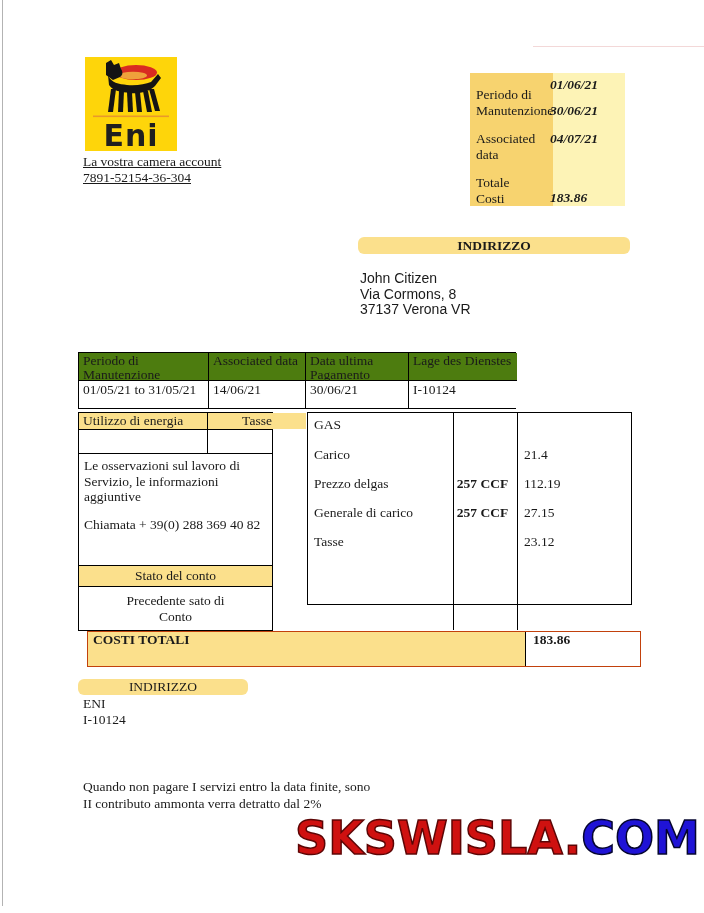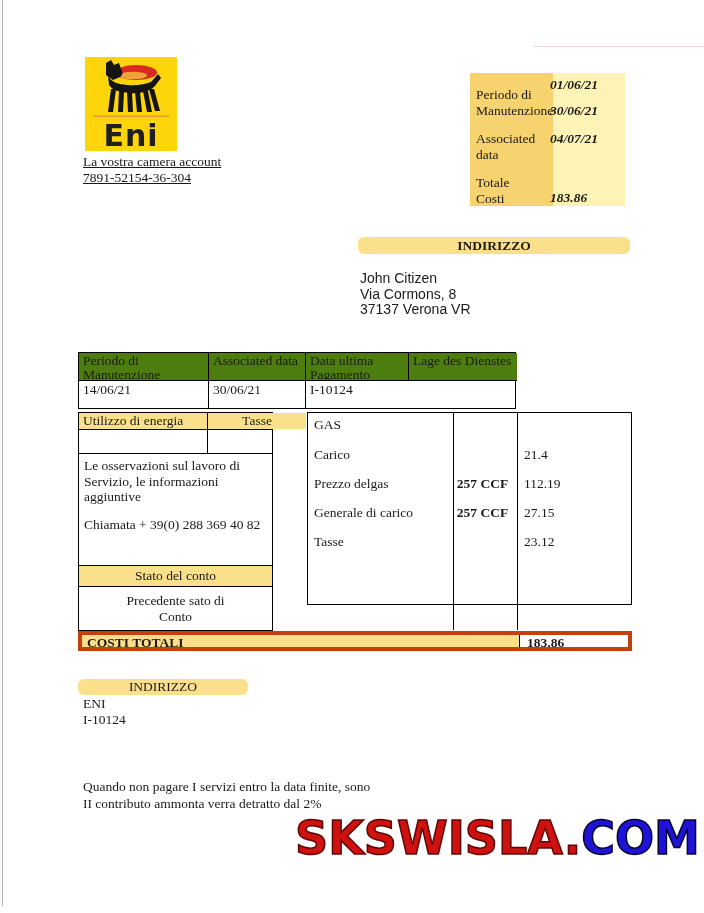--- a/index.html
+++ b/index.html
@@ -50,21 +50,21 @@
 
   
   .gpanel{left:307px;top:412px;width:325px;height:193px;border:1px solid #000;box-sizing:border-box;}
   .gpanel .vl{position:absolute;top:0;width:1px;height:217px;background:#000;}
   .gpanel .t{position:absolute;left:6px;top:4px;}
   .gpanel .lab{position:absolute;left:6px;line-height:16px;}
   .gpanel .qty{position:absolute;left:146px;width:57px;text-align:center;font-weight:bold;line-height:16px;}
   .gpanel .val{position:absolute;left:216px;font-weight:normal;line-height:16px;}
 
   
-  .trow{left:78px;top:631px;width:554px;height:20px;border:4px solid #c2410c;box-sizing:border-box;display:flex;}
+  .trow{left:87px;top:631px;width:554px;height:36px;border:1px solid #c2410c;box-sizing:border-box;display:flex;}
   .trow .y{width:438px;box-sizing:border-box;background:#FBE08C;border-right:1px solid #000;
            font-weight:bold;padding-left:5px;line-height:16px;}
   .trow .w{flex:1;font-weight:bold;padding-left:7px;line-height:16px;background:#fff;}
 
   
   .snd-band{left:78px;top:679px;width:170px;height:16px;line-height:16px;}
   .snd-lines{left:83px;top:696px;line-height:15.5px;}
 
   
   .foot{left:83px;top:779px;line-height:16.5px;}
@@ -128,20 +128,21 @@
     <div>John Citizen</div>
     <div>Via Cormons, 8</div>
     <div>37137 Verona VR</div>
   </div>
 
   <div class="abs btable">
     <div class="hc">Periodo di Manutenzione</div>
     <div class="hc">Associated data</div>
     <div class="hc">Data ultima Pagamento</div>
     <div class="hc last">Lage des Dienstes</div>
+    <div class="dc">01/05/21 to 31/05/21</div>
     <div class="dc">14/06/21</div>
     <div class="dc">30/06/21</div>
     <div class="dc last">I-10124</div>
   </div>
 
   <div class="abs upanel">
     <div class="r1">
       <div class="a">Utilizzo di energia</div>
       <div class="bcell">Tasse</div>
     </div>

